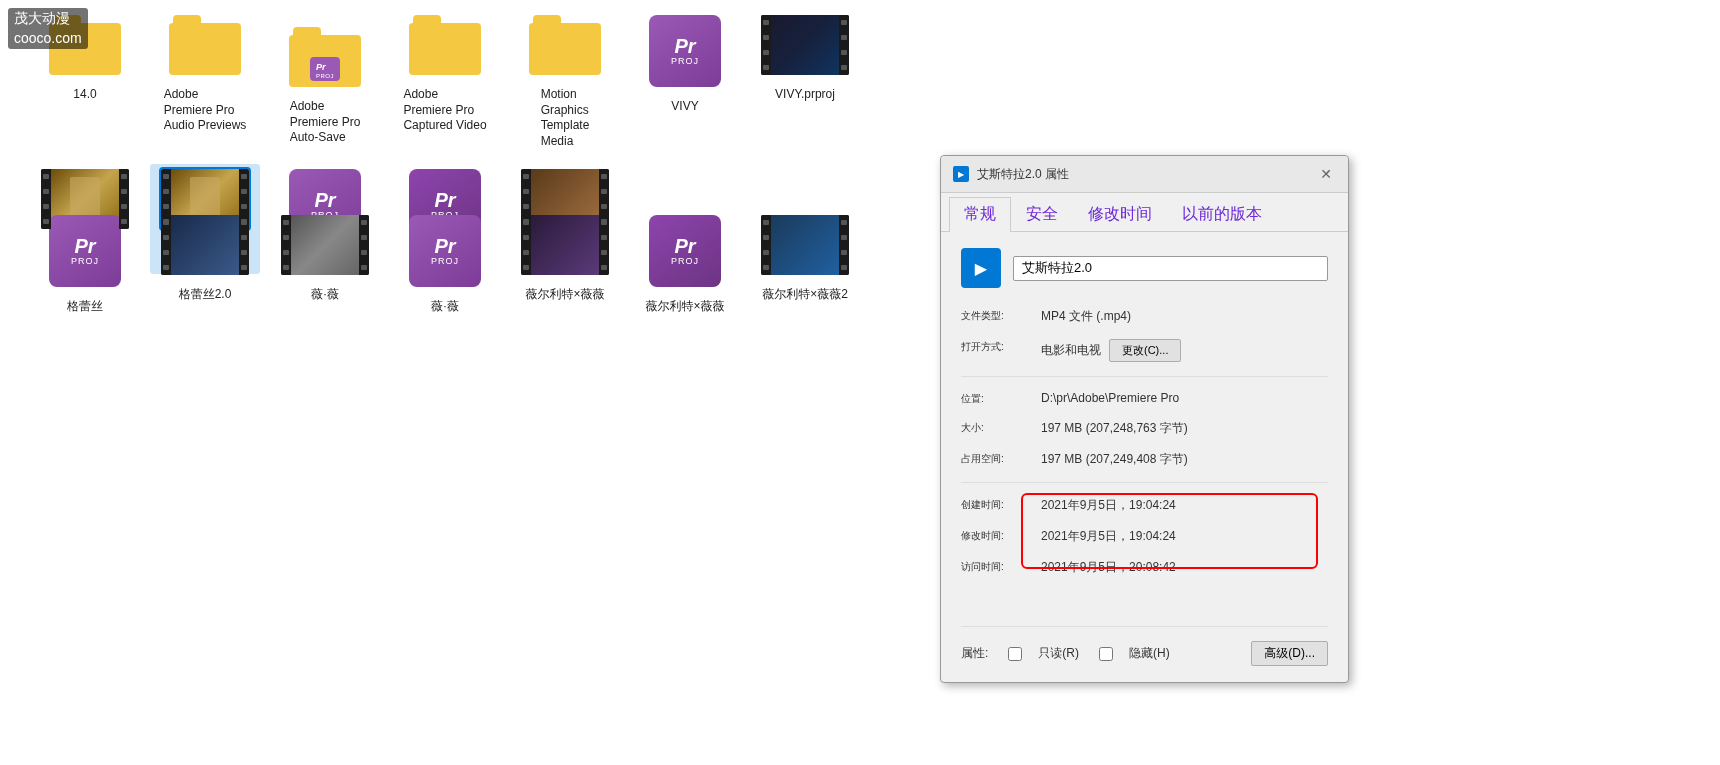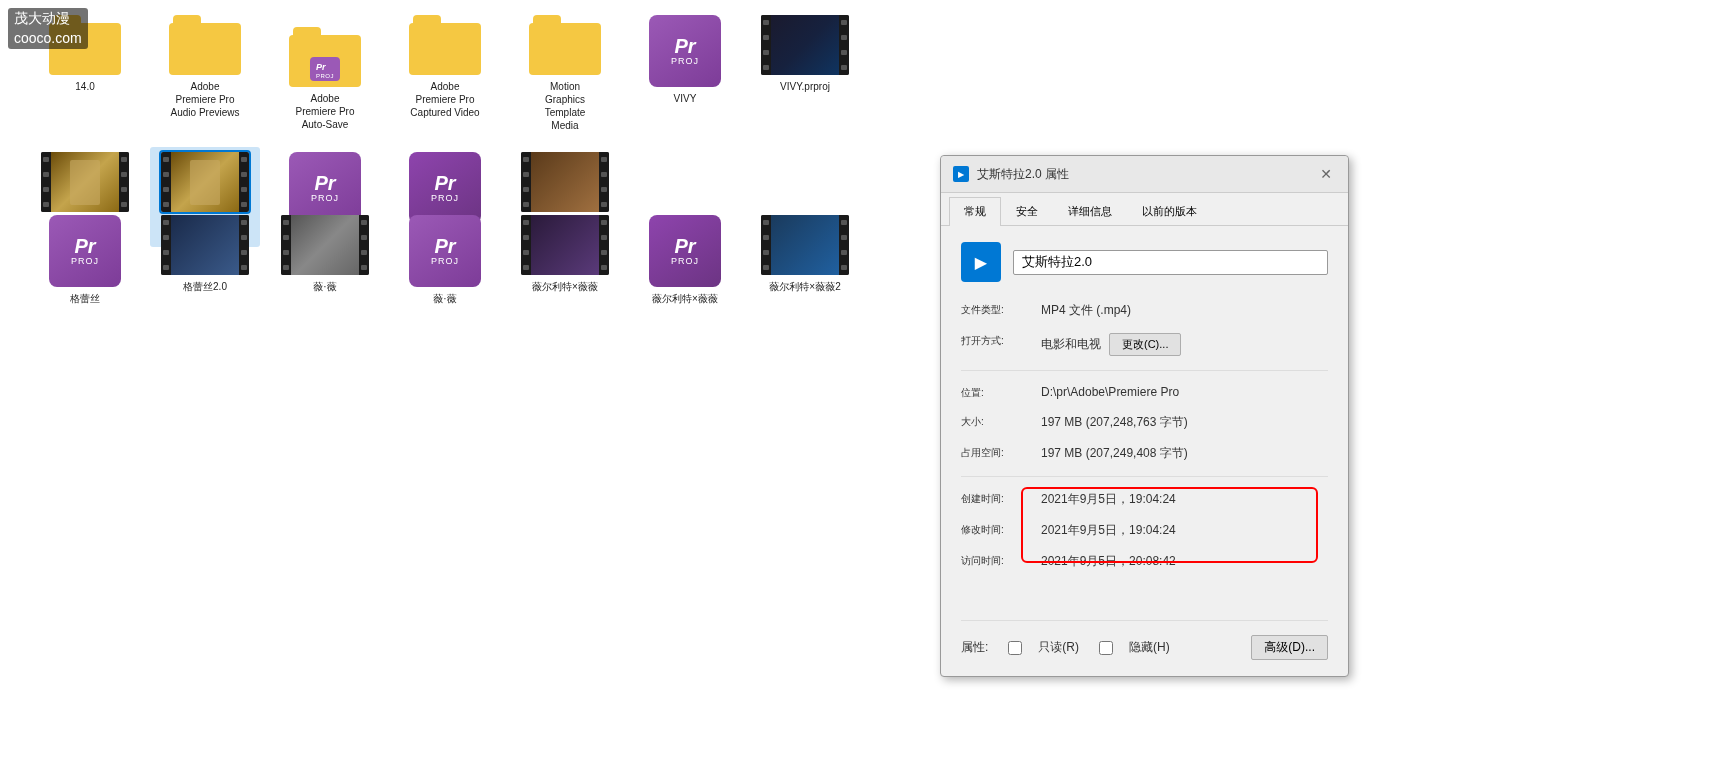--- a/index.html
+++ b/index.html
@@ -54,23 +54,22 @@
       width: 110px;
       cursor: pointer;
       padding: 5px;
       border-radius: 3px;
     }
     .icon-item.selected {
       background: rgba(0,120,215,0.2);
     }
 
     .icon-label {
-      margin-top: 5px;
-      text-align: center;
-      font-size: 10px;
+      margin-top: 12px;
+      font-size: 12px;
       color: #222;
       word-break: break-word;
       line-height: 1.3;
     }
 
     
     .folder-icon {
       width: 72px;
       height: 60px;
       position: relative;
@@ -225,23 +224,23 @@
     }
 
     .dialog-tabs {
       display: flex;
       border-bottom: 1px solid #ccc;
       background: #f0f0f0;
       padding: 0 8px;
     }
     .dialog-tab {
       padding: 6px 14px;
-      font-size: 11px;
+      font-size: 16px;
       cursor: pointer;
-      color: #000000;
+      color: #6d28d9;
       border: 1px solid transparent;
       border-bottom: none;
       margin-top: 4px;
       background: #f0f0f0;
     }
     .dialog-tab.active {
       background: #f0f0f0;
       border-color: #ccc;
       border-bottom-color: #f0f0f0;
       margin-bottom: -1px;
@@ -659,21 +658,21 @@
     <div class="dialog-title-left">
       <div class="dialog-title-icon"></div>
       <span class="dialog-title-text">艾斯特拉2.0 属性</span>
     </div>
     <div class="dialog-close-btn">✕</div>
   </div>
 
   <div class="dialog-tabs">
     <div class="dialog-tab active">常规</div>
     <div class="dialog-tab">安全</div>
-    <div class="dialog-tab">详细信息</div>
+    <div class="dialog-tab">修改时间</div>
     <div class="dialog-tab">以前的版本</div>
   </div>
 
   <div class="dialog-content">
 
     <div class="file-info-header">
       <div class="file-type-icon"></div>
       <input class="file-name-input" type="text" value="艾斯特拉2.0" style="">
     </div>
 

